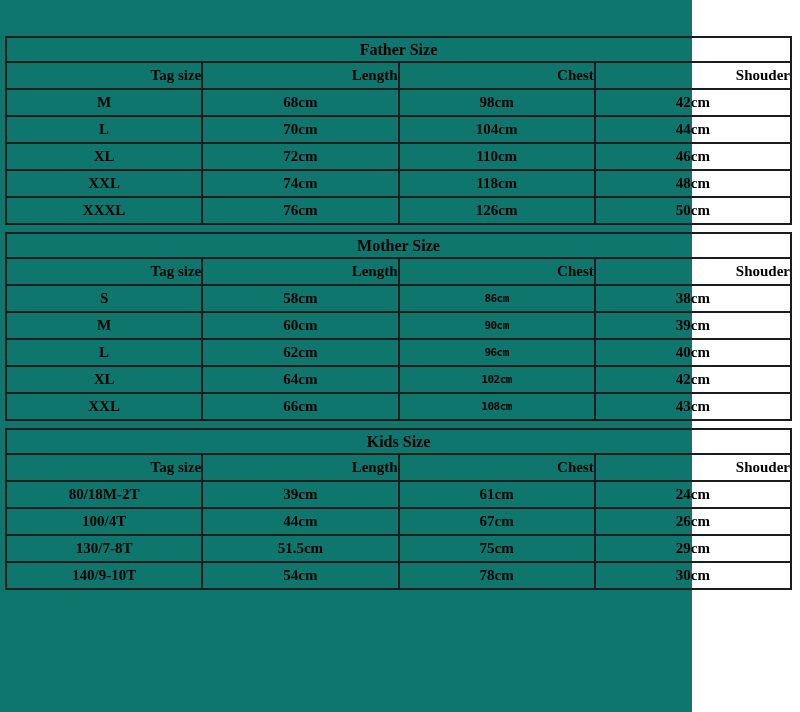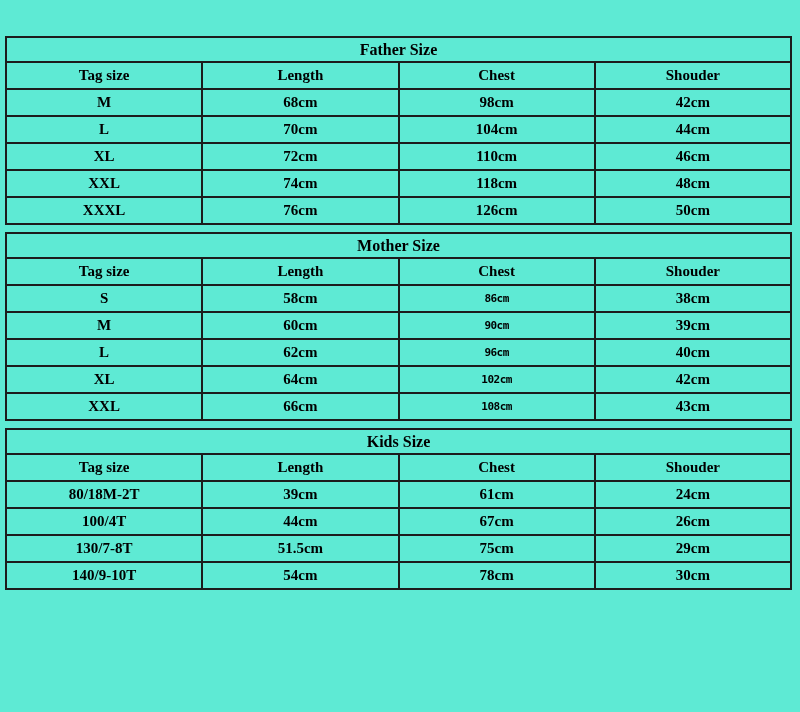--- a/index.html
+++ b/index.html
@@ -7,24 +7,24 @@
     padding: 0;
     background: #ffffff;
   }
   body {
     width: 800px;
     height: 712px;
     overflow: hidden;
   }
   .page {
     box-sizing: border-box;
-    width: 800px;
+    width: 692px;
     height: 712px;
     padding: 36px 8px 0 5px;
-    background: #5eead4;
+    background: #0f766e;
   }
   table.size-table {
     border-collapse: collapse;
     table-layout: fixed;
     width: 787px;
     margin: 0 0 7px 0;
   }
   table.size-table td {
     border: 2px solid #1c1c1c;
     text-align: center;
@@ -38,20 +38,21 @@
     line-height: 1;
     overflow: hidden;
     white-space: nowrap;
   }
   table.size-table td.title-cell {
     font-size: 16px;
     height: 23px;
   }
   table.size-table td.head-cell {
     font-size: 15px;
+    text-align: right;
   }
   table.size-table td.alt-font {
     font-family: "DejaVu Sans Mono", monospace;
     font-size: 11px;
     letter-spacing: -0.5px;
   }
 </style>
 </head>
 <body>
 

